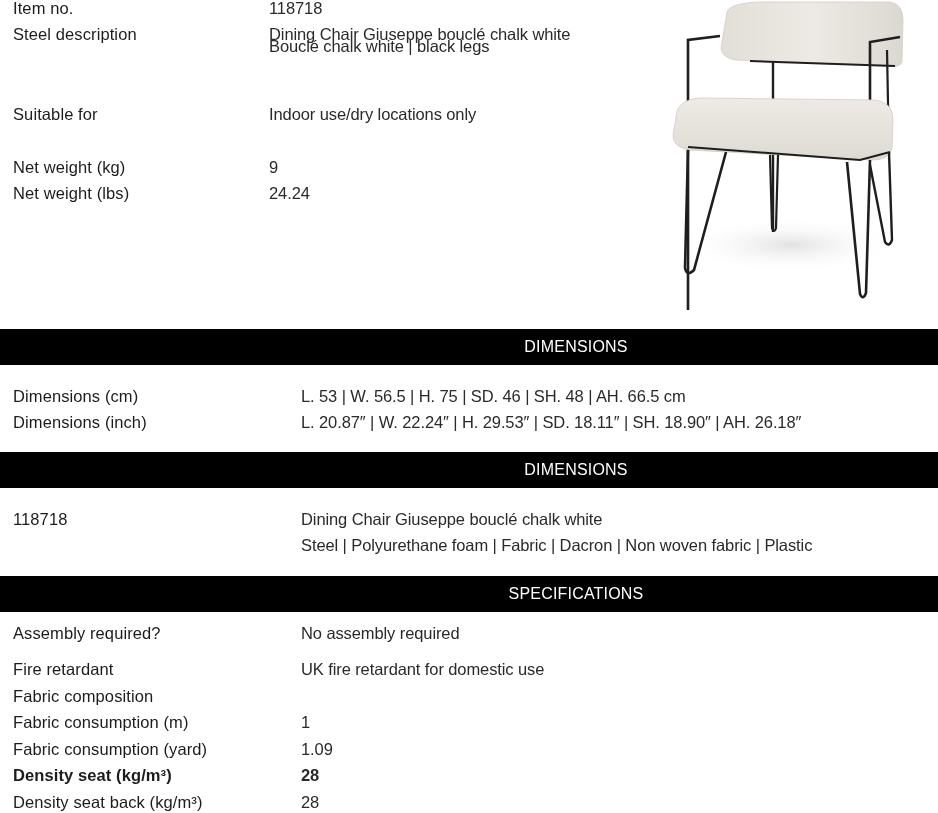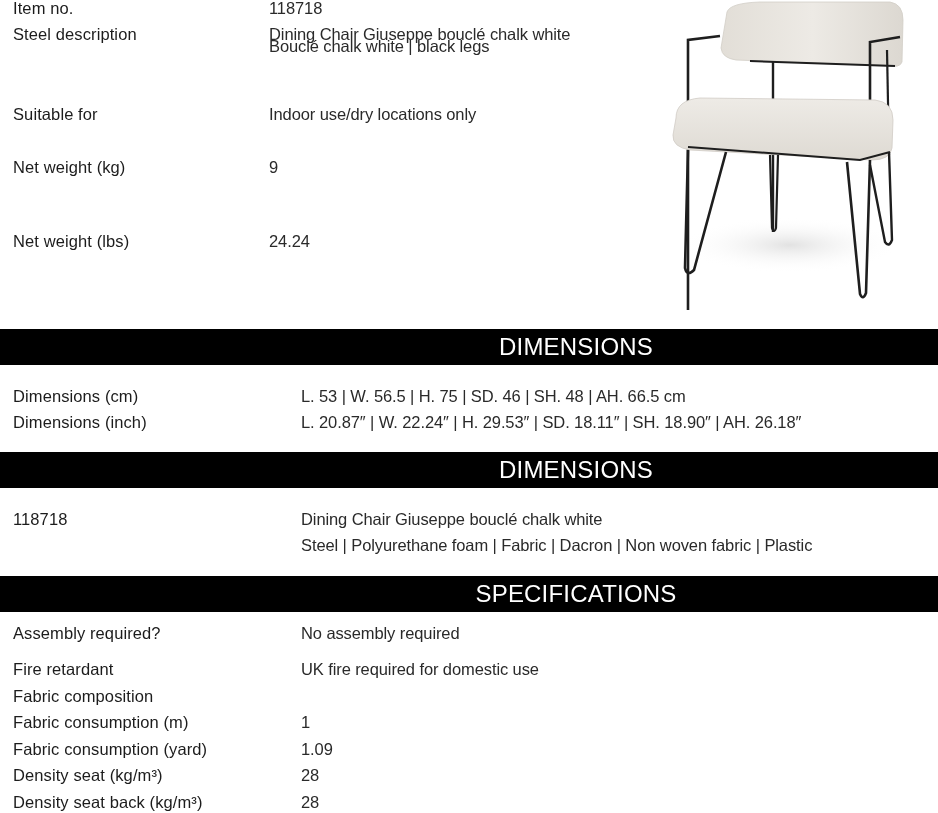--- a/index.html
+++ b/index.html
@@ -6,21 +6,21 @@
   html, body { width: 938px; height: 813px; background: #ffffff; overflow: hidden; }
   body { position: relative; font-family: "Liberation Sans", "DejaVu Sans", sans-serif; color: #1a1a1a; }
 
   .row { position: absolute; left: 0; height: 26px; width: 938px; font-size: 16.5px; line-height: 26px; white-space: nowrap; }
   .label { position: absolute; left: 13px; color: #1c1c1c; letter-spacing: 0.1px; }
   .value { position: absolute; color: #2a2a2a; letter-spacing: -0.1px; }
   .top .value { left: 269px; }
   .low .value { left: 301px; }
 
   .bar { position: absolute; left: 0; width: 938px; height: 36px; background: #000; }
-  .bar .bar-title { position: absolute; left: 430px; width: 292px; text-align: center; top: 0; line-height: 36px; color: #ffffff; font-size: 24px; letter-spacing: 0.2px; }
+  .bar .bar-title { position: absolute; left: 430px; width: 292px; text-align: center; top: 0; line-height: 36px; color: #ffffff; font-size: 16px; letter-spacing: 0.2px; }
 
   .chair { position: absolute; left: 655px; top: 0; width: 283px; height: 310px; }
 </style>
 </head>
 <body>
 
 <section>
   <div class="row top" style="top:-5px;">
     <span class="label">Item no.</span>
     <span class="value">118718</span>
@@ -34,21 +34,21 @@
     <span class="value">Bouclé chalk white | black legs</span>
   </div>
   <div class="row top" style="top:101px;">
     <span class="label">Suitable for</span>
     <span class="value">Indoor use/dry locations only</span>
   </div>
   <div class="row top" style="top:154px;">
     <span class="label">Net weight (kg)</span>
     <span class="value">9</span>
   </div>
-  <div class="row top" style="top:180px;margin-top:48px;">
+  <div class="row top" style="top:180px;">
     <span class="label">Net weight (lbs)</span>
     <span class="value">24.24</span>
   </div>
 
   <div class="chair">
     <svg width="283" height="310" viewBox="655 0 283 310" xmlns="http://www.w3.org/2000/svg">
       <defs>
         <radialGradient id="shadow" cx="50%" cy="50%" r="50%">
           <stop offset="0%" stop-color="#d8d8d8" stop-opacity="0.75"></stop>
           <stop offset="100%" stop-color="#ffffff" stop-opacity="0"></stop>
@@ -123,34 +123,34 @@
 <section>
   <div class="bar" style="top:576px;">
     <span class="bar-title">SPECIFICATIONS</span>
   </div>
   <div class="row low" style="top:620px;">
     <span class="label">Assembly required?</span>
     <span class="value">No assembly required</span>
   </div>
   <div class="row low" style="top:656px;">
     <span class="label">Fire retardant</span>
-    <span class="value">UK fire required for domestic use</span>
+    <span class="value">UK fire retardant for domestic use</span>
   </div>
   <div class="row low" style="top:683px;">
     <span class="label">Fabric composition</span>
   </div>
   <div class="row low" style="top:709px;">
     <span class="label">Fabric consumption (m)</span>
     <span class="value">1</span>
   </div>
   <div class="row low" style="top:736px;">
     <span class="label">Fabric consumption (yard)</span>
     <span class="value">1.09</span>
   </div>
-  <div class="row low" style="top:762px;">
+  <div class="row low" style="top:762px;font-weight:bold;">
     <span class="label">Density seat (kg/m³)</span>
     <span class="value">28</span>
   </div>
   <div class="row low" style="top:789px;">
     <span class="label">Density seat back (kg/m³)</span>
     <span class="value">28</span>
   </div>
 </section>
 
 </body></html>

